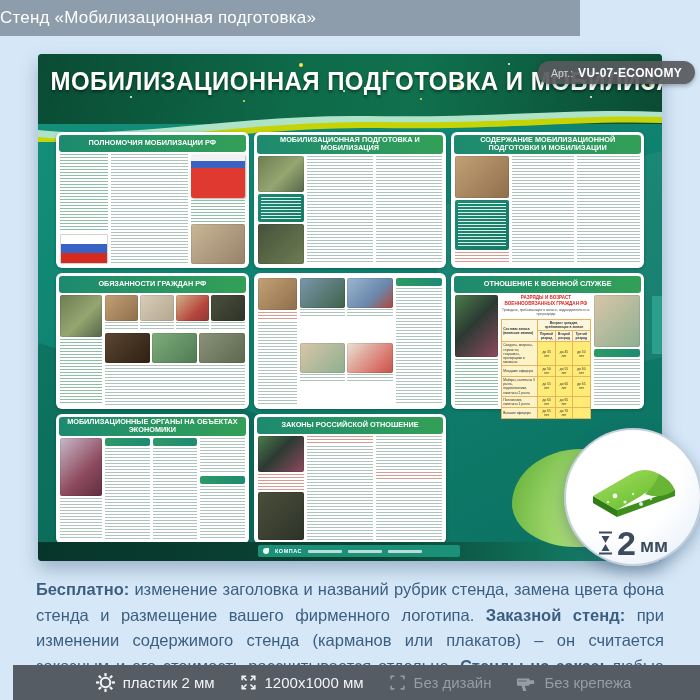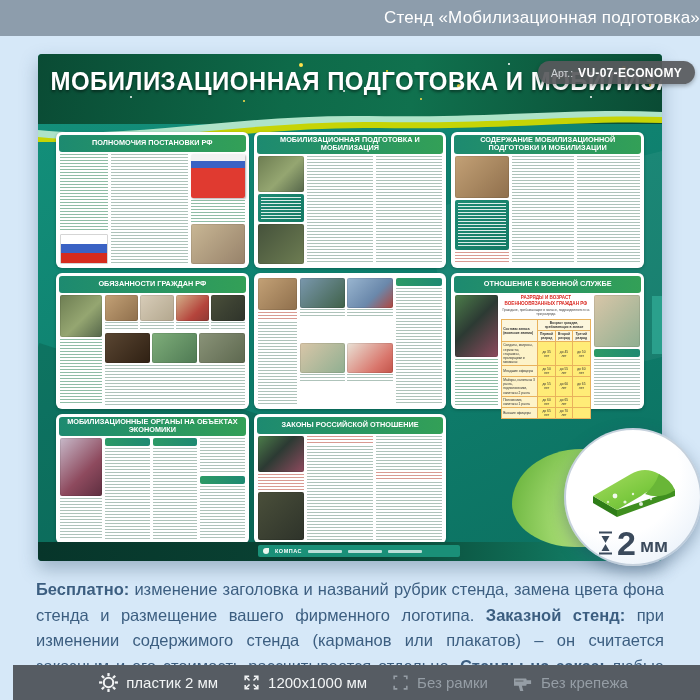--- a/index.html
+++ b/index.html
@@ -1,21 +1,21 @@
 <!DOCTYPE html>
 <html><head>
 <meta charset="utf-8">
 <style>
   * { margin:0; padding:0; box-sizing:border-box; }
   html,body { width:700px; height:700px; overflow:hidden; font-family:"Liberation Sans",sans-serif; }
   #page { position:relative; width:700px; height:700px; background:#d6e8f8; overflow:hidden; }
 
   
-  .topbar { position:absolute; left:0; top:0; width:700px; height:36px; background:#8d9dac;
-            display:flex; align-items:center; justify-content:flex-end;padding-left:13px; }
+  .topbar { position:absolute; left:0; top:0; width:580px; height:36px; background:#8d9dac;
+            display:flex; align-items:center; justify-content:flex-start; }
   .topbar-title { color:#fff; font-size:17px; letter-spacing:.2px; }
 
   
   .stand { position:absolute; left:38px; top:54px; width:624px; height:507px; border-radius:4px;
            overflow:hidden; background:linear-gradient(155deg,#14927c 0%,#0f8270 45%,#0c7060 100%);
            box-shadow:0 8px 18px rgba(50,80,110,.35); }
   .stand-header { position:absolute; left:0; top:0; width:100%; height:70px;
            background:linear-gradient(100deg,#0a4b34 0%,#0e6a49 40%,#10714e 60%,#0a4b34 100%); }
   .stand-title { position:absolute; left:0; top:13px; width:100%; text-align:center; color:#fff;
            font-size:25px; font-weight:bold; letter-spacing:.5px; transform:scaleX(.96);
@@ -146,21 +146,21 @@
     <svg class="wave" viewBox="0 0 624 34" preserveAspectRatio="none">
       <path d="M0,22 C90,32 200,6 330,8 C450,10 540,0 624,4 L624,12 C540,8 450,18 330,16 C200,14 90,40 0,30 Z" fill="#aee3c8"></path>
       <path d="M0,29 C90,39 210,12 340,14 C460,16 550,6 624,9 L624,15 C550,12 460,22 340,20 C210,18 90,45 0,35 Z" fill="#c6d405"></path>
     </svg>
     <div class="edge-accent"></div>
     <div class="blob"></div>
 
     <div class="grid">
 
       <div class="panel">
-        <div class="p-hdr">ПОЛНОМОЧИЯ ПОСТАНОВКИ РФ</div>
+        <div class="p-hdr">ПОЛНОМОЧИЯ МОБИЛИЗАЦИИ РФ</div>
         <div class="pbody">
           <div class="c" style="width:27%">
             <div class="tl green grow"></div>
             <div class="flag"></div>
           </div>
           <div class="c" style="width:43%">
             <div class="tl grow"></div>
           </div>
           <div class="c" style="width:30%">
             <div class="book-red"></div>
@@ -459,21 +459,21 @@
       <svg width="19" height="19" viewBox="0 0 24 24" fill="none" stroke="currentColor" stroke-width="1.9">
         <path d="M4 9V4h5 M15 4h5v5 M20 15v5h-5 M9 20H4v-5"></path>
         <path d="M5 5l4.5 4.5 M19 5l-4.5 4.5 M5 19l4.5-4.5 M19 19l-4.5-4.5"></path>
       </svg>
       <span>1200x1000 мм</span>
     </div>
     <div class="feat muted">
       <svg width="19" height="19" viewBox="0 0 24 24" fill="none" stroke="currentColor" stroke-width="2">
         <path d="M4 8V4h4 M16 4h4v4 M20 16v4h-4 M8 20H4v-4"></path>
       </svg>
-      <span>Без рамки</span>
+      <span>Без дизайн</span>
     </div>
     <div class="feat muted">
       <svg width="22" height="18" viewBox="0 0 24 20">
         <path fill="currentColor" d="M2 5h13c.6 0 1 .4 1 1v1h5v4h-5v1c0 .6-.4 1-1 1h-4.2l1.6 6h-3.6L7.2 13H2z"></path>
         <rect x="3.5" y="7" width="9" height="1.6" fill="rgba(0,0,0,.25)"></rect>
       </svg>
       <span>Без крепежа</span>
     </div>
   </div>
 

